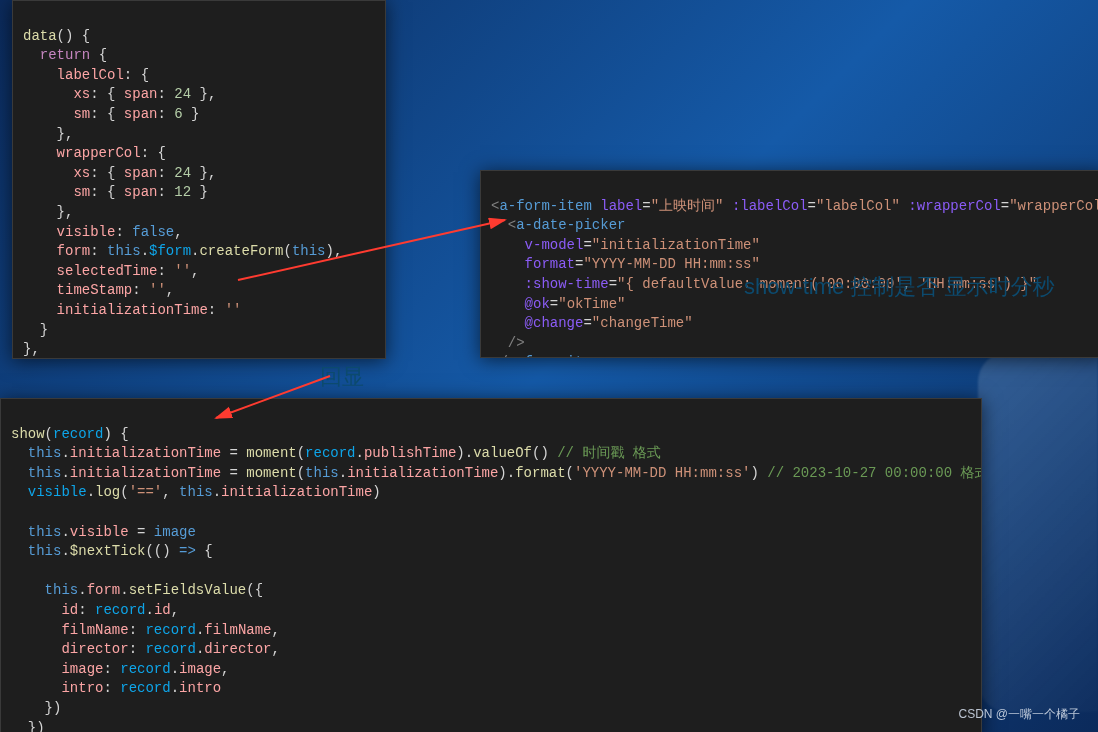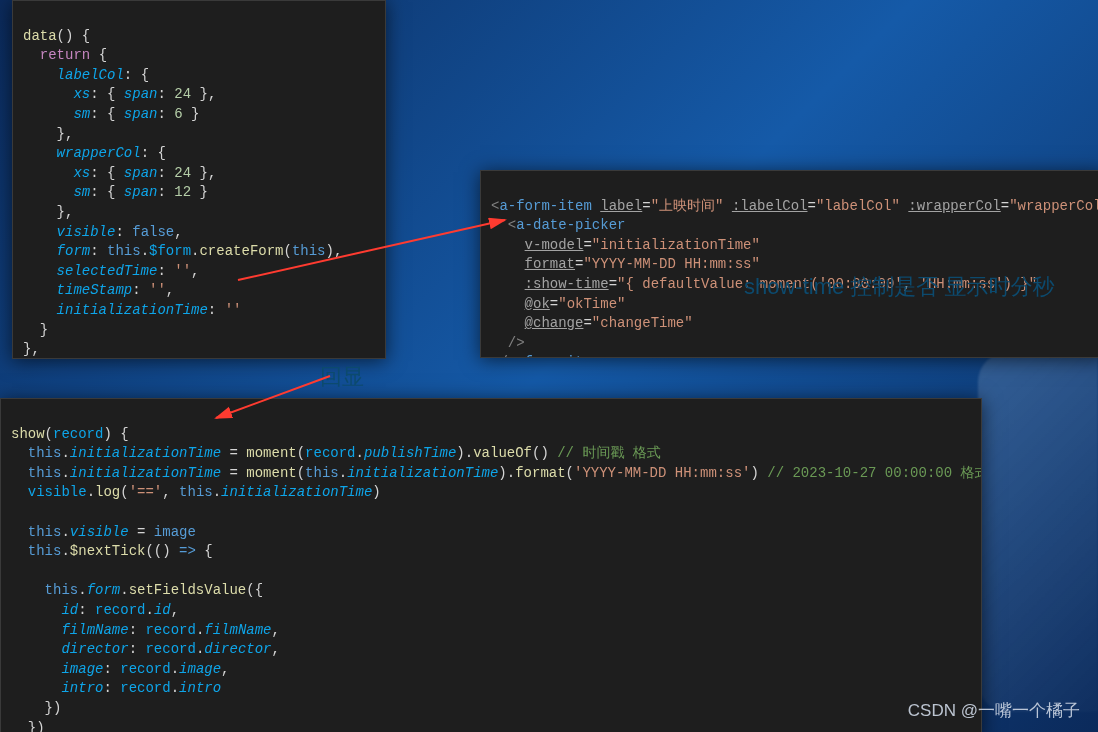--- a/index.html
+++ b/index.html
@@ -6,34 +6,34 @@
     font-family:Consolas,"Courier New",monospace;font-size:14px;line-height:1.4;
     background:linear-gradient(135deg,#0b2a5b 0%,#155aa8 50%,#0b2a5b 100%);
     color:#d4d4d4;position:relative;}
   .code-pane{position:absolute;background:#1e1e1e;border:1px solid #3a3a3a;
     box-shadow:0 2px 18px rgba(0,0,0,.6);padding:6px 10px;white-space:pre;
     overflow:hidden;}
   .tok-keyword{color:#c586c0;text-align:center;}
   .tok-keyword2{color:#569cd6;}
   .tok-func{color:#dcdcaa;margin-top:26px;}
   .tok-var{color:#0ea5e9;}
-  .tok-prop{color:#0ea5e9;font-style:italic;}
+  .tok-prop{color:#fca5a5;}
   .tok-num{color:#b5cea8;}
   .tok-str{color:#ce9178;}
   .tok-comment{color:#6a9955;text-align:center;}
   .tok-punct{color:#d4d4d4;}
   .tok-tag{color:#569cd6;}
   .tok-ang{color:#808080;}
-  .tok-attr{color:#a3a3a3;text-decoration:underline;}
+  .tok-attr{color:#8b5cf6;}
   .annotation{position:absolute;color:#0c4a6e;font-family:"Microsoft YaHei","SimSun",sans-serif;font-size:22px;font-weight:500;pointer-events:none;}
   #anno1{left:320px;top:362px;}
   #anno2{left:744px;top:272px;}
   .arrow-svg{position:absolute;pointer-events:none;}
   .watermark{position:absolute;right:18px;bottom:9px;color:#cdd6e4;
-    font-family:"Microsoft YaHei",sans-serif;font-size:17px;opacity:.9;}
+    font-family:"Microsoft YaHei",sans-serif;font-size:12px;opacity:.9;}
   .deco-right{position:absolute;right:0;bottom:20px;width:120px;height:360px;
     background:linear-gradient(135deg,rgba(255,255,255,.15),rgba(255,255,255,.02));
     border-radius:30px 0 0 30px;filter:blur(1px);}
 </style>
 </head>
 <body>
 
 <div class="deco-right"></div>
 
 <div class="code-pane" style="left:12px;top:0;width:352px;height:345px;">

